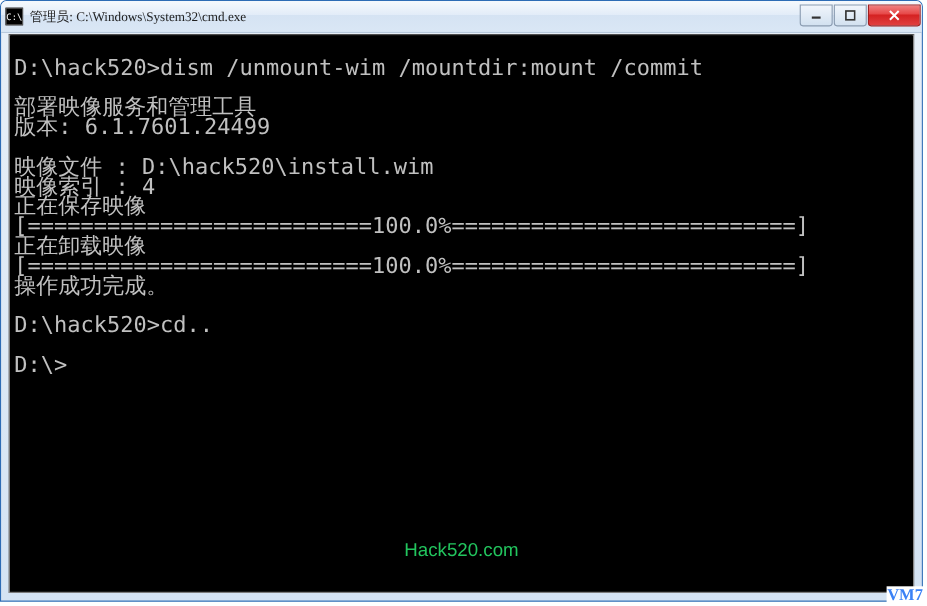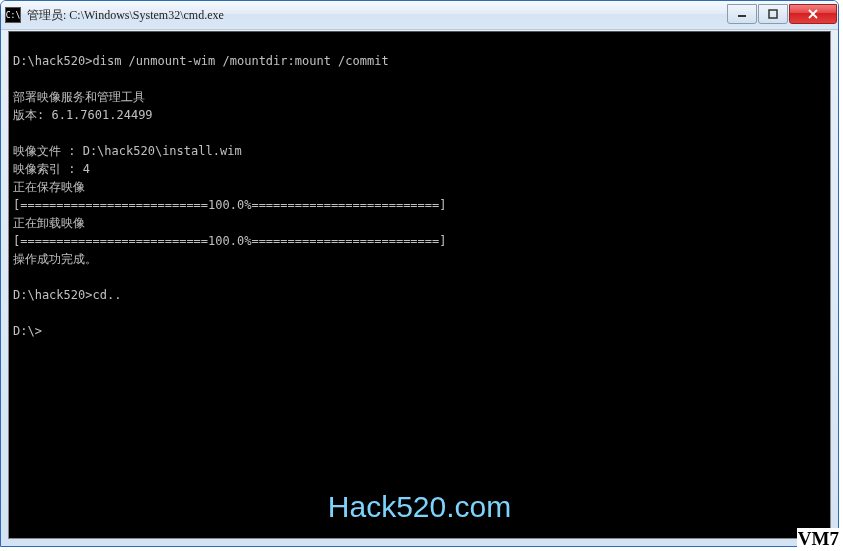--- a/index.html
+++ b/index.html
@@ -78,43 +78,43 @@
       right: 7px;
       bottom: 7px;
       background: #000;
       border: 1px solid #888;
       border-top-color: #555;
       padding: 2px 4px;
       overflow: hidden;
     }
     .terminal-content {
       font-family: "NSimSun", "SimSun", "Consolas", monospace;
-      font-size: 12px;
+      font-size: 20px;
       line-height: 18px;
       color: #c0c0c0;
       white-space: pre;
     }
     .watermark {
       position: absolute;
       top: 458px;
       left: 50%;
       transform: translateX(-50%);
-      font-size: 30px;
-      color: #7dd3fc;
+      font-size: 17px;
+      color: #22c55e;
       font-family: Arial, sans-serif;
       pointer-events: none;
     }
     .vm-label {
       position: absolute;
       bottom: 1px;
       right: 3px;
       font-family: "Times New Roman", serif;
       font-weight: bold;
-      font-size: 19px;
-      color: #000000;
+      font-size: 15px;
+      color: #3b82f6;
       background: #fff;
       padding: 0 1px;
     }
   </style>
 </head>
 <body>
 
 <div class="window">
   <div class="titlebar">
     <div class="app-icon">C:\</div>

